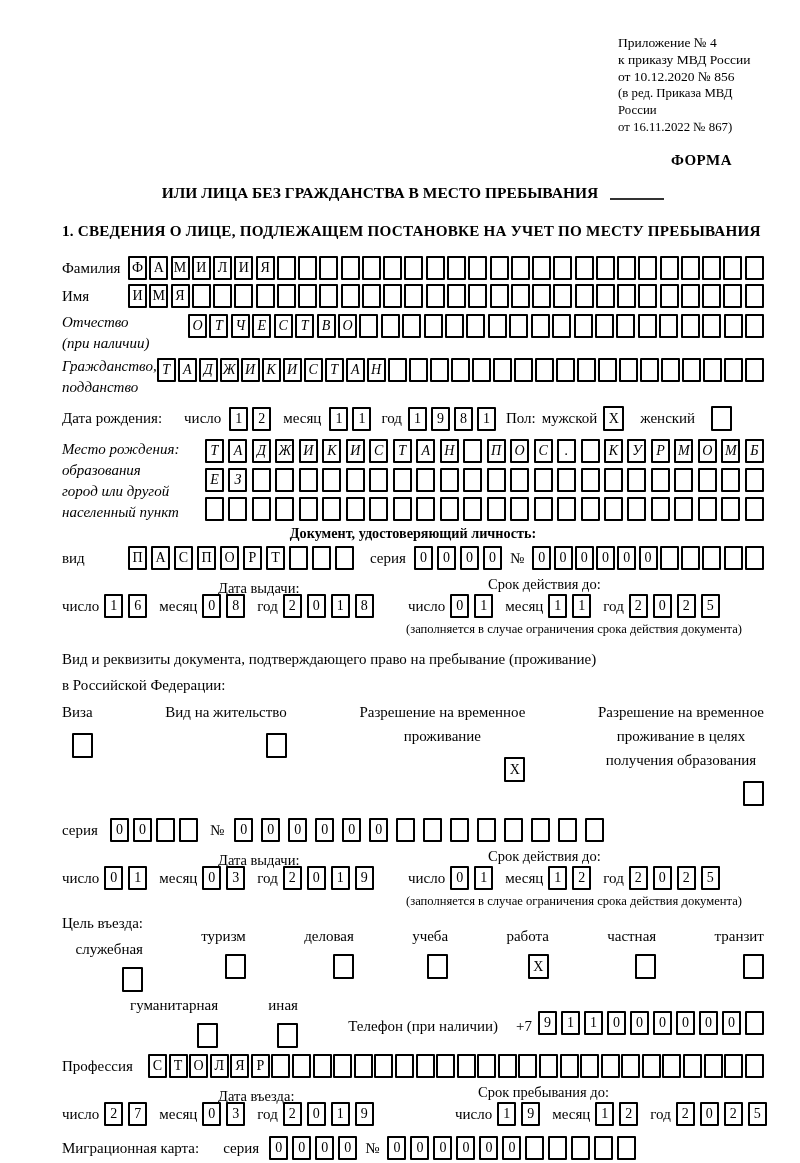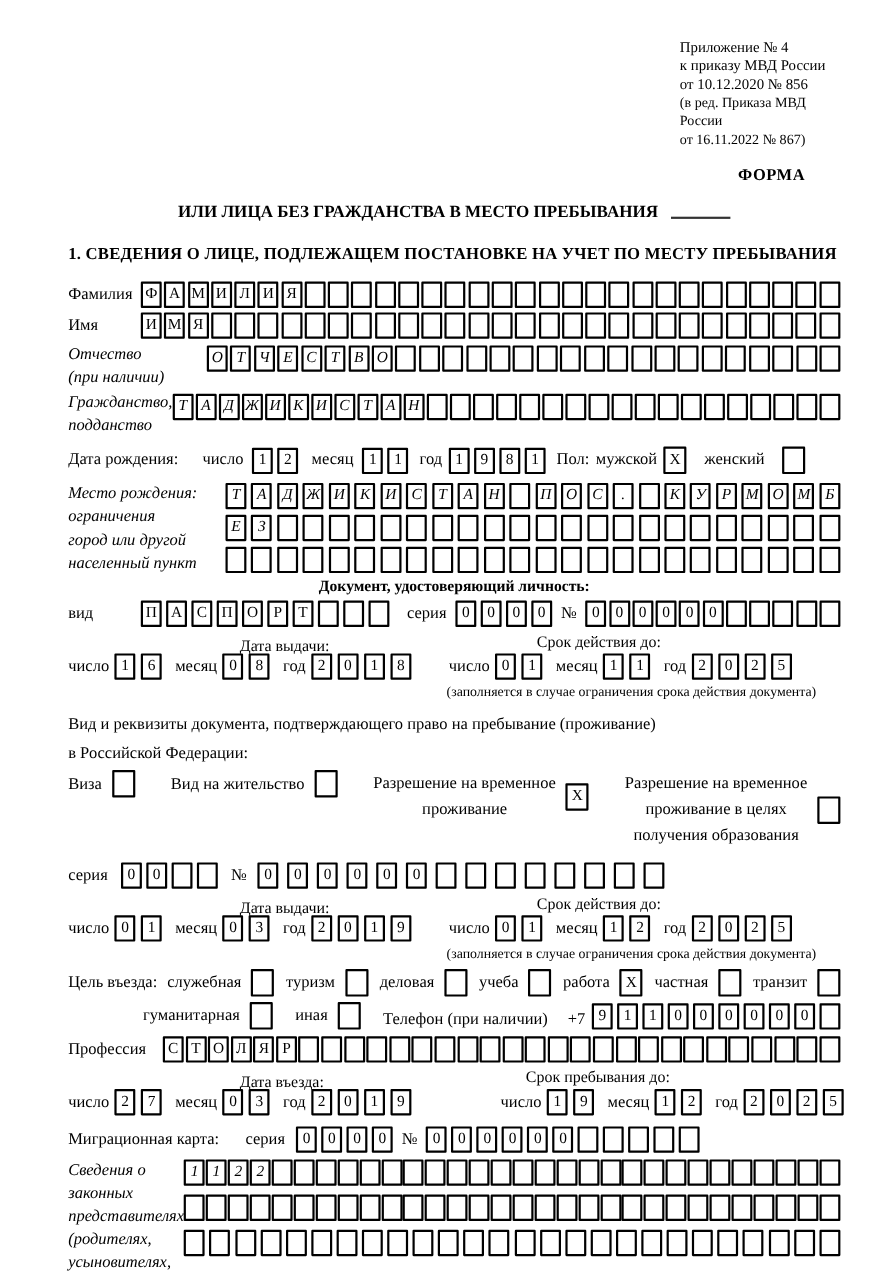--- a/index.html
+++ b/index.html
@@ -57,21 +57,21 @@
   .dg2{left:346px;}
   .dg2b{left:393px;}
   .dg .lbl{margin-right:5px;}
   .dg .cells{gap:5px;}
   .dg .gap{width:12px;}
   .note{margin-top:2px;text-align:right;padding-right:22px;font-size:12.6px;}
 
   .intro{margin-top:9px;font-size:15px;line-height:26px;}
 
   .optrow{display:flex;justify-content:space-between;align-items:flex-start;margin-top:2px;}
-  .opt{display:flex;align-items:center;gap:9px;}
+  .opt{display:flex;align-items:flex-end;gap:9px;flex-direction:column;}
   .optlbl{font-size:15px;text-align:center;line-height:24px;}
 
   .prow{display:flex;align-items:center;justify-content:space-between;margin-top:6px;}
   .prow2{display:flex;align-items:center;justify-content:space-between;margin-top:5px;padding-left:68px;}
   .phone{display:flex;align-items:flex-end;gap:6px;}
 </style>
 </head>
 <body>
 
 <div class="page">
@@ -261,21 +261,21 @@
     <span class="lbl ml10">Пол:</span>
     <span class="lbl ml6">мужской</span>
     <span class="cell cb ml6">X</span>
     <span class="lbl ml16">женский</span>
     <span class="cell cb ml16"></span>
   </div>
 
   <div class="frow top mt8">
     <div class="lblcol w143">
       <div>Место рождения:</div>
-      <div>ограничения</div>
+      <div>образования</div>
       <div>город или другой</div>
       <div>населенный пункт</div>
     </div>
     <div class="colgrow">
       <div class="cells grow">
           <span class="cell">Т</span>
           <span class="cell">А</span>
           <span class="cell">Д</span>
           <span class="cell">Ж</span>
           <span class="cell">И</span>

